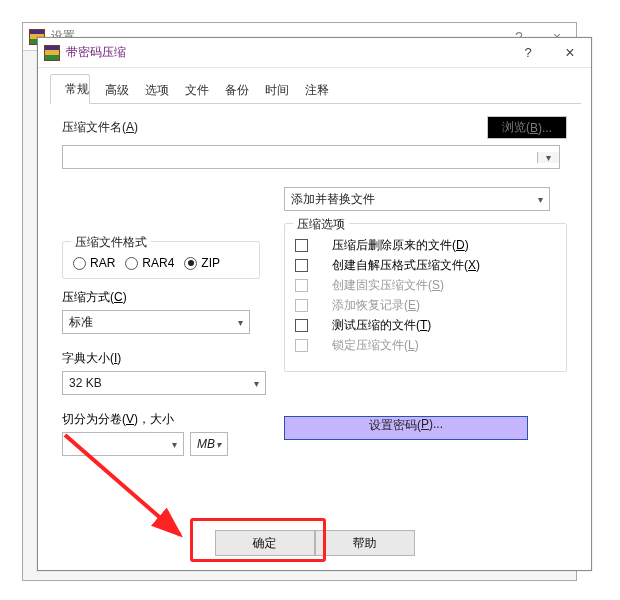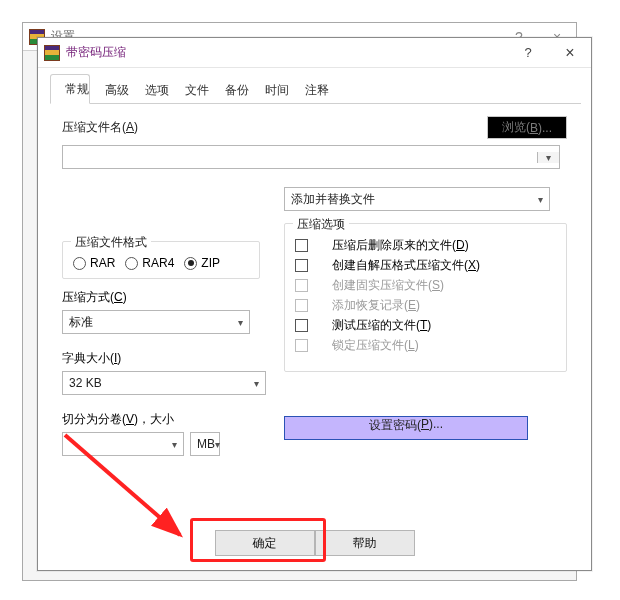--- a/index.html
+++ b/index.html
@@ -63,21 +63,21 @@
 
   .sectlbl { margin-top:8px; margin-bottom:4px; }
 
   .chk { display:flex; align-items:center; gap:24px; margin:3px 0; }
   .chk .box { width:13px; height:13px; border:1px solid #555; background:#fff; }
   .chk.disabled { color:#9b9b9b; }
   .chk.disabled .box { border-color:#bdbdbd; }
 
   .splitarea { display:flex; gap:6px; align-items:center; }
   .splitarea .combo{ width:122px; }
-  .splitarea .unit{ width:30px; }
+  .splitarea .unit{ width:38px;font-style:italic; }
 
   .pwbtn { width:244px; height:24px; border:1px solid #2a52b5; background:#c4b5fd; display:flex; align-items:flex-start; justify-content:center; color:#222; }
 
   .footer { position:absolute; left:0; right:0; bottom:14px; display:flex; justify-content:center; }
   .btn { width:100px; height:26px; border:1px solid #b5b5b5; background:#e9e9e9; display:flex; align-items:center; justify-content:center; color:#111; }
 
   
   .okhi { position:absolute; border:3px solid #f22; border-radius:3px; }
   .arrow { position:absolute; pointer-events:none; }
   svg { display:block; }

